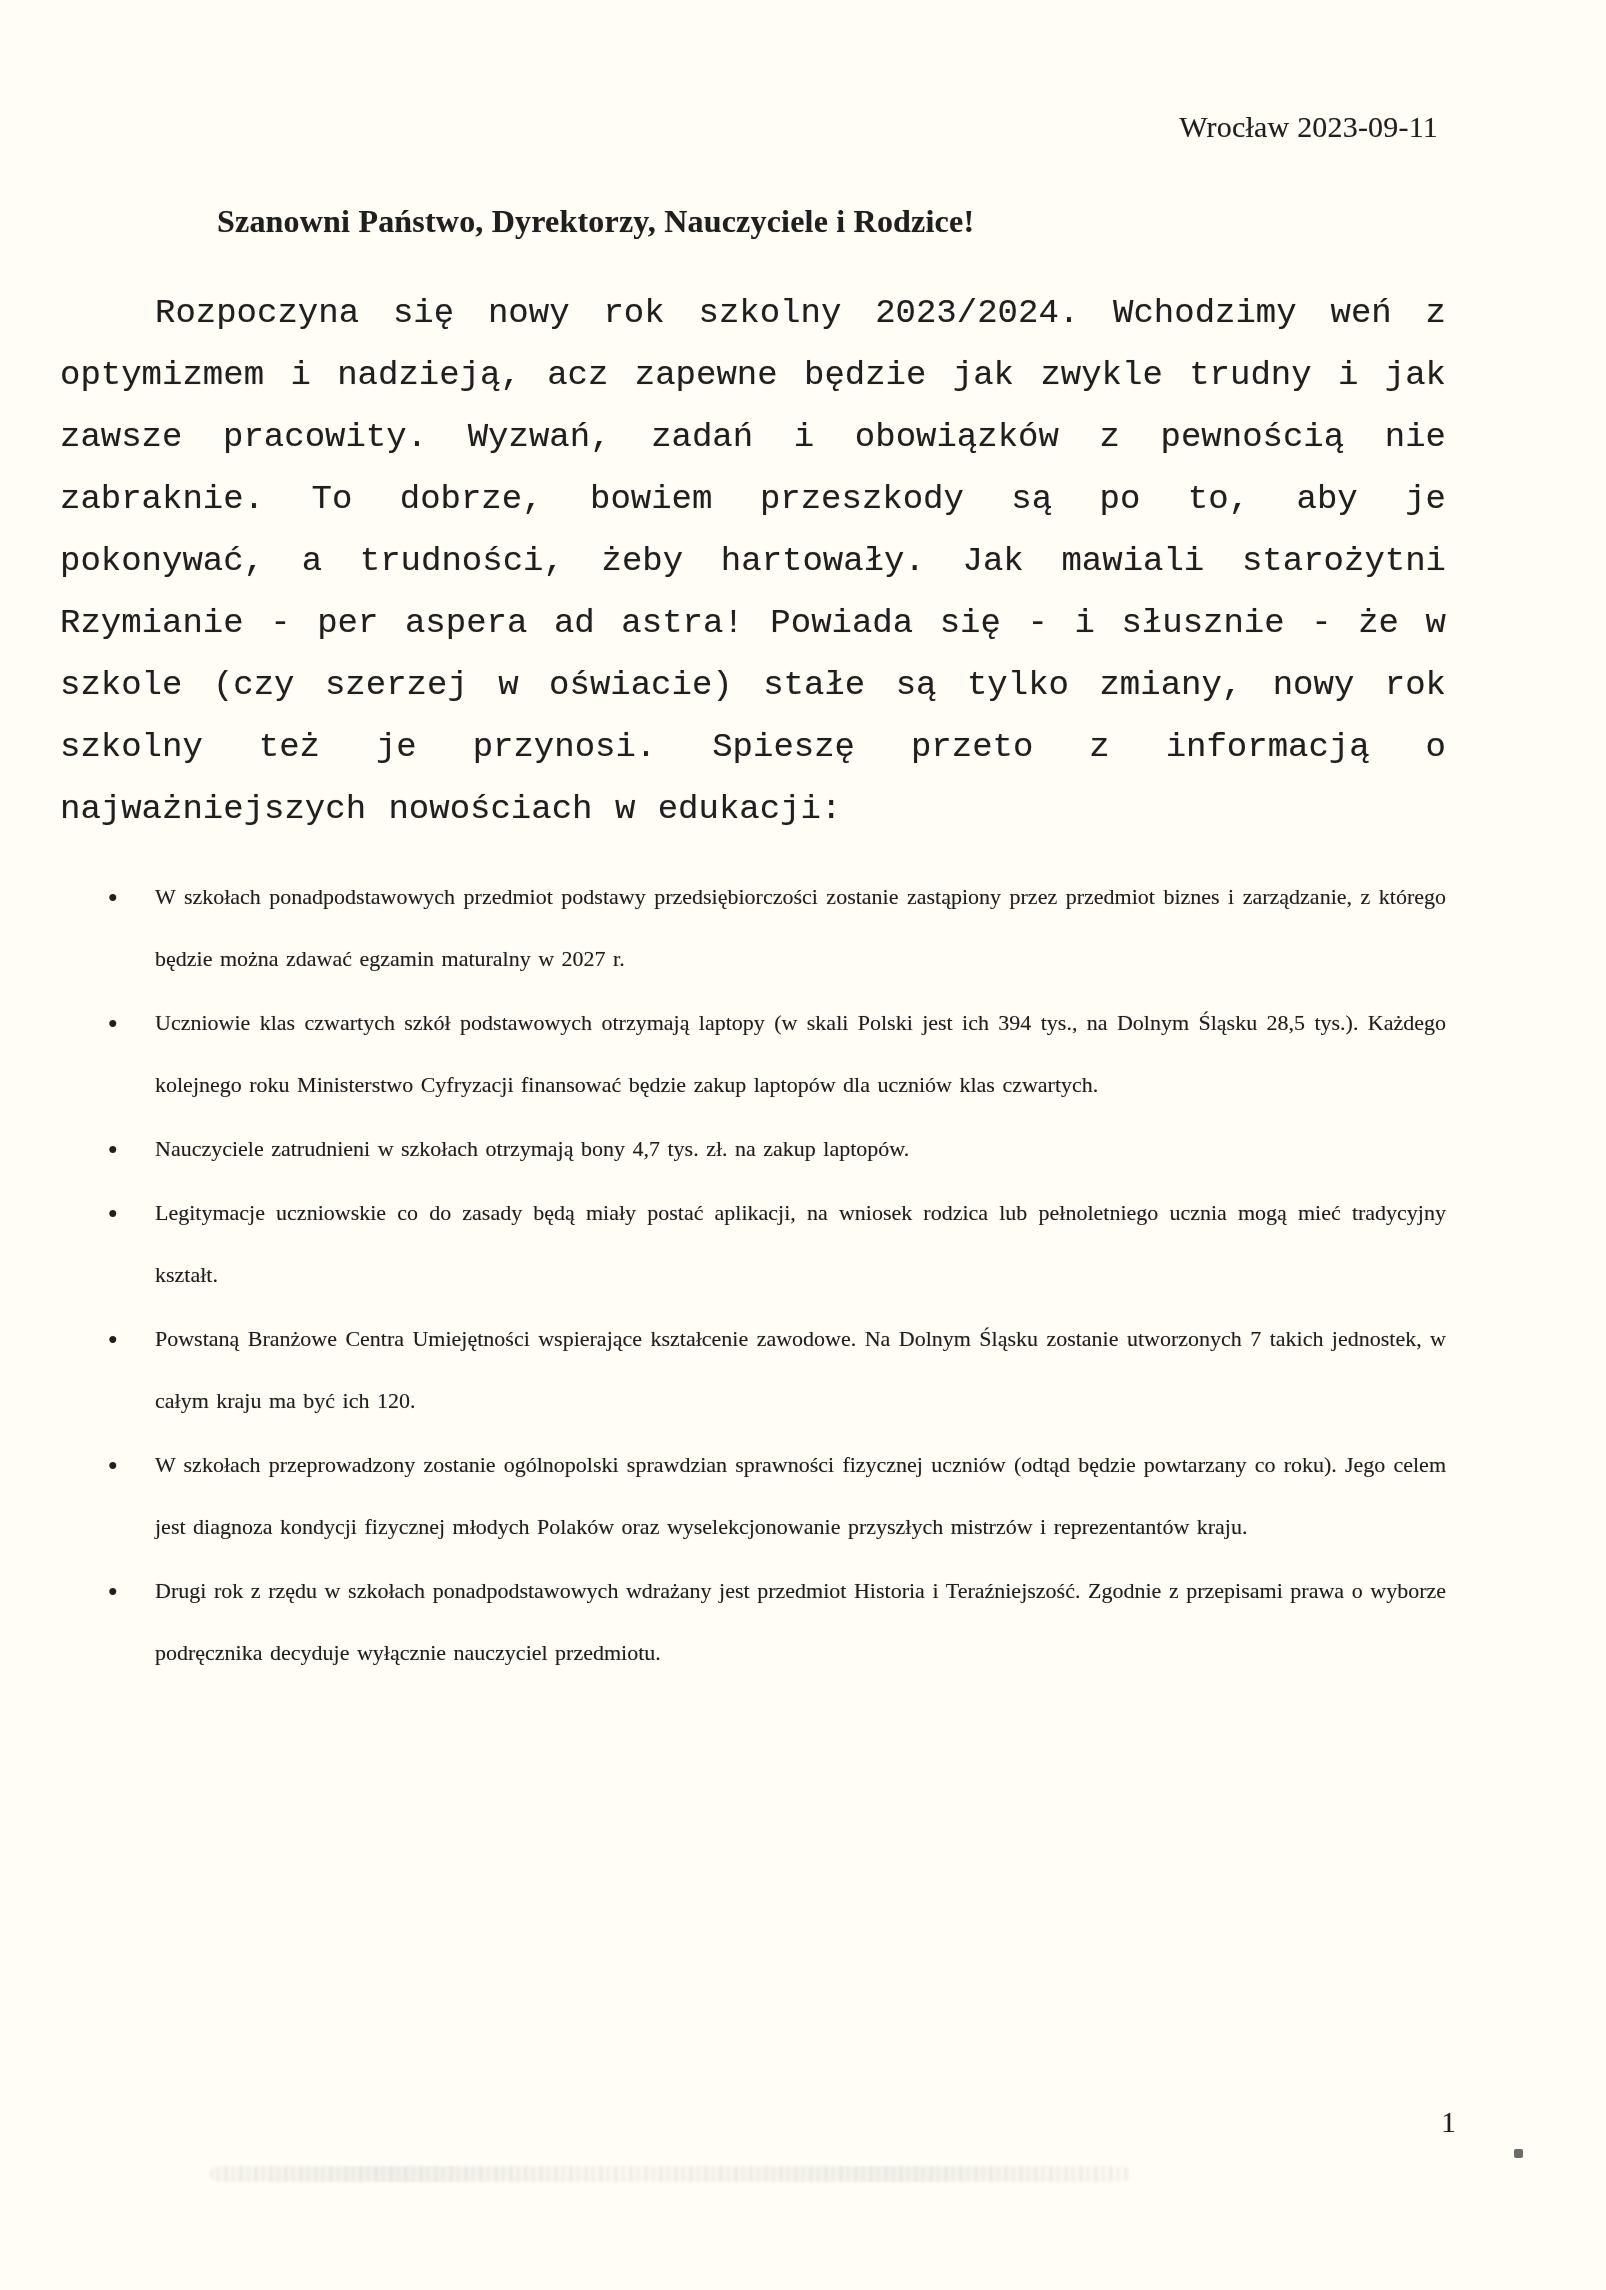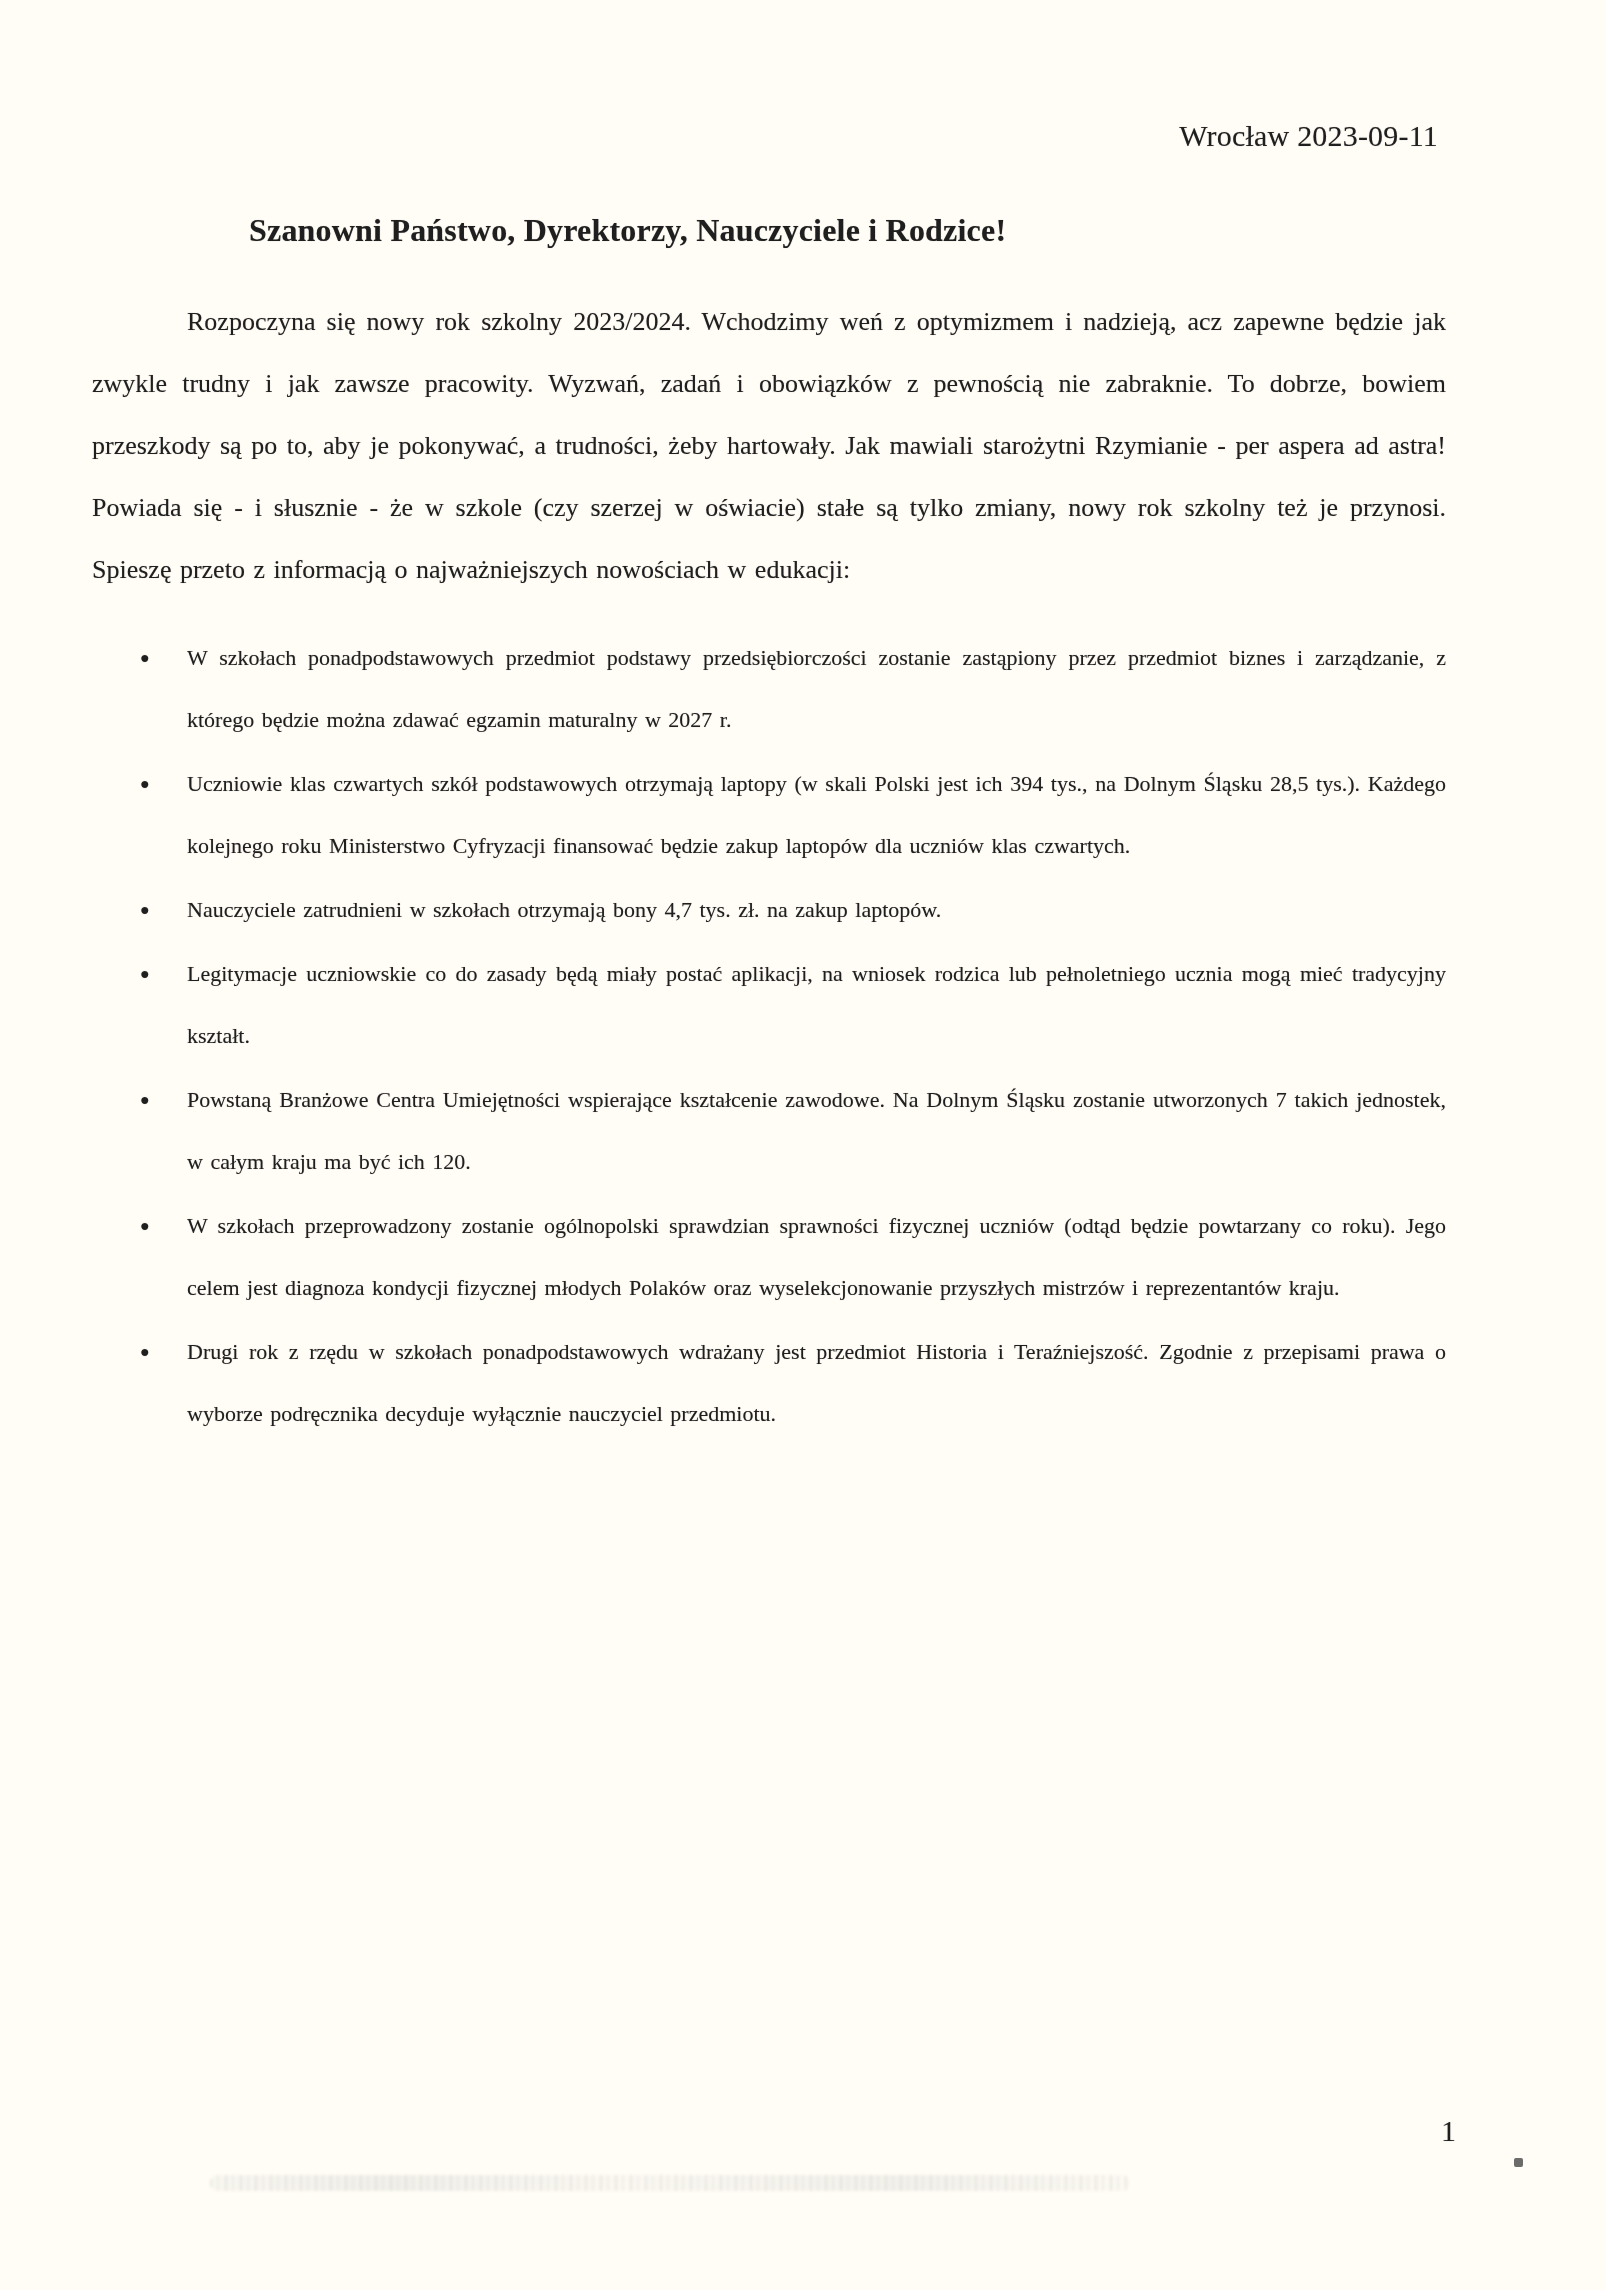--- a/index.html
+++ b/index.html
@@ -8,46 +8,46 @@
     height: 2290px;
     background: #fffdf6;
     font-family: "Liberation Serif", "DejaVu Serif", serif;
     color: #1f1f1f;
     position: relative;
     overflow: hidden;
   }
   .page {
     position: absolute;
     inset: 0;
-    padding: 108px 160px 0 92px;
+    padding: 108px 160px 0 60px;
     box-sizing: border-box;
     text-shadow: 0 0 1px rgba(45,45,45,0.38);
-    margin-top: 9px;
   }
   .date-line {
     text-align: right;
     font-size: 30px;
     line-height: 38px;
     padding-right: 8px;
     letter-spacing: 0.2px;
   }
   .salutation {
     margin: 56px 0 0 157px;
     font-size: 32px;
     line-height: 38px;
     font-weight: bold;
     letter-spacing: 0.2px;
   }
   .intro {
     margin: 42px 0 0 0;
-    font-size: 26px;
+    font-size: 34px;
     line-height: 62px;
     text-align: justify;
     text-indent: 95px;
     word-spacing: 2px;
+    font-family: Liberation Mono, monospace;
   }
   ul.news-list {
     list-style: none;
     margin: 26px 0 0 0;
     padding: 0;
   }
   ul.news-list li {
     position: relative;
     padding-left: 95px;
     font-size: 22px;

